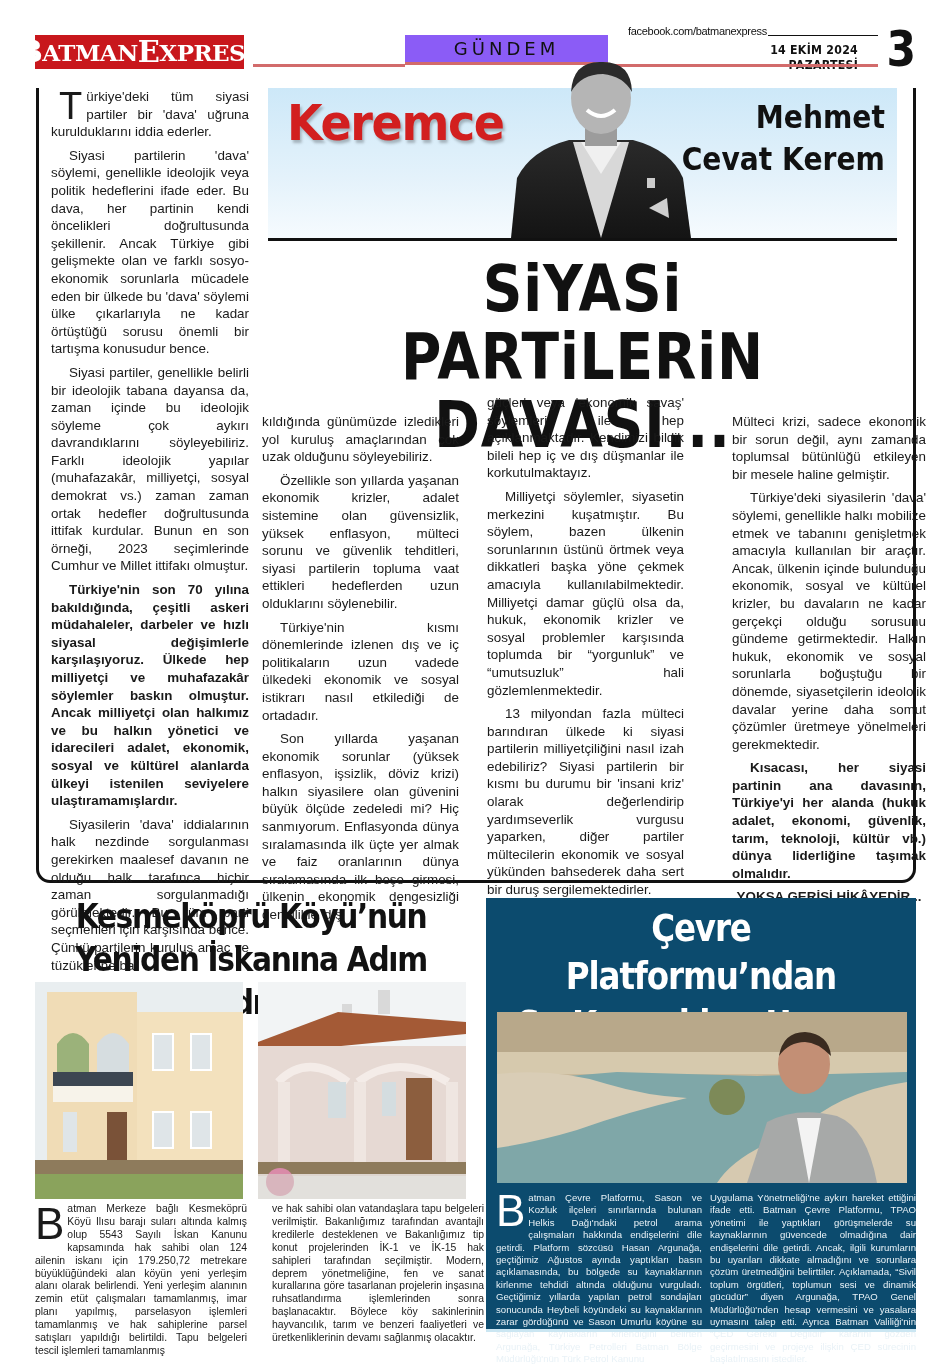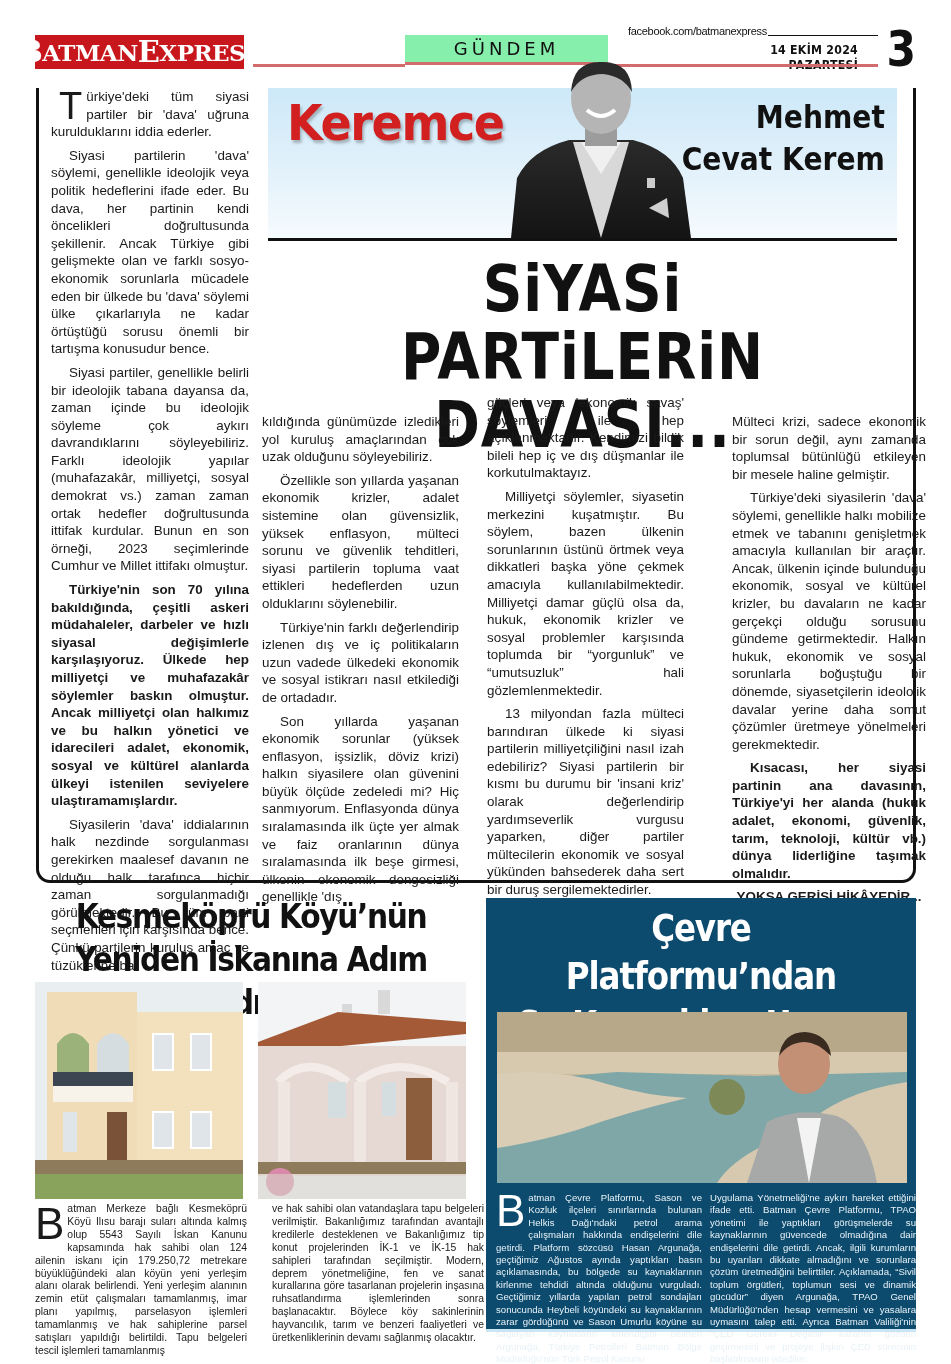--- a/index.html
+++ b/index.html
@@ -5,21 +5,21 @@
   * { box-sizing: border-box; margin: 0; padding: 0; }
   html, body { width: 951px; height: 1364px; background: #ffffff; overflow: hidden; }
   body { position: relative; font-family: "Liberation Sans", sans-serif; color: #111; }
 
   
   .logo { position: absolute; left: 35px; top: 35px; width: 209px; height: 34px; background: #c8171c;
           color: #fff; font-family: "DejaVu Serif", serif; font-weight: bold; font-size: 23px;
           letter-spacing: -0.5px; display: flex; align-items: center; justify-content: center; }
   .logo .big { font-size: 29px; }
   .head-rule-left { position: absolute; left: 253px; top: 64px; width: 152px; height: 3px; background: #d26b6b; }
-  .section-tab { position: absolute; left: 405px; top: 35px; width: 203px; height: 30px; background: #86efac;
+  .section-tab { position: absolute; left: 405px; top: 35px; width: 203px; height: 30px; background: #8b5cf6;
                  border-bottom: 3px solid #d26b6b; font-family: "DejaVu Sans", sans-serif; font-size: 18px;
                  letter-spacing: 4px; display: flex; align-items: center; justify-content: center; color: #111; }
   .fb-link { position: absolute; left: 612px; top: 25px; font-size: 11px; color: #111; letter-spacing: -0.3px; margin-left: 16px; }
   .fb-rule { position: absolute; left: 768px; top: 35px; width: 110px; height: 1px; background: #111; }
   .date { position: absolute; left: 690px; top: 42px; width: 168px; text-align: right; font-family: "DejaVu Sans", sans-serif;
           font-size: 12.5px; font-weight: bold; letter-spacing: 0.3px; transform: scaleX(0.88); transform-origin: right; }
   .date-rule { position: absolute; left: 608px; top: 64px; width: 270px; height: 3px; background: #d26b6b; }
   .page-number { position: absolute; left: 884px; top: 24px; font-family: "DejaVu Sans", sans-serif; font-size: 50px;
                  font-weight: bold; line-height: 1; color: #111; transform: scaleX(0.85); }
 
@@ -135,21 +135,21 @@
   <p class="noind"><span class="dropcap">T</span><span>ürkiye'deki tüm siyasi partiler bir 'dava' uğruna kurulduklarını iddia ederler.</span></p>
   <p>Siyasi partilerin 'dava' söylemi, genellikle ideolojik veya politik hedeflerini ifade eder. Bu dava, her partinin kendi öncelikleri doğrultusunda şekillenir. Ancak Türkiye gibi gelişmekte olan ve farklı sosyo-ekonomik sorunlarla mücadele eden bir ülkede bu 'dava' söylemi ülke çıkarlarıyla ne kadar örtüştüğü sorusu önemli bir tartışma konusudur bence.</p>
   <p>Siyasi partiler, genellikle belirli bir ideolojik tabana dayansa da, zaman içinde bu ideolojik söyleme çok aykırı davrandıklarını söyleyebiliriz. Farklı ideolojik yapılar (muhafazakâr, milliyetçi, sosyal demokrat vs.) zaman zaman ortak hedefler doğrultusunda ittifak kurdular. Bunun en son örneği, 2023 seçimlerinde Cumhur ve Millet ittifakı olmuştur.</p>
   <p class="bold">Türkiye'nin son 70 yılına bakıldığında, çeşitli askeri müdahaleler, darbeler ve hızlı siyasal değişimlerle karşılaşıyoruz. Ülkede hep milliyetçi ve muhafazakâr söylemler baskın olmuştur. Ancak milliyetçi olan halkımız ve bu halkın yönetici ve idarecileri adalet, ekonomik, sosyal ve kültürel alanlarda ülkeyi istenilen seviyelere ulaştıramamışlardır.</p>
   <p>Siyasilerin 'dava' iddialarının halk nezdinde sorgulanması gerekirken maalesef davanın ne olduğu halk tarafınca hiçbir zaman sorgulanmadığı görülmektedir. Bu tüm parti seçmenleri için karşısında bence. Çünkü partilerin kuruluş amaç ve tüzüklerine ba-</p>
 </div>
 
 <div class="col col2">
   <p class="noind">kıldığında günümüzde izledikleri yol kuruluş amaçlarından çok uzak olduğunu söyleyebiliriz.</p>
   <p>Özellikle son yıllarda yaşanan ekonomik krizler, adalet sistemine olan güvensizlik, yüksek enflasyon, mülteci sorunu ve güvenlik tehditleri, siyasi partilerin topluma vaat ettikleri hedeflerden uzun olduklarını söylenebilir.</p>
-  <p>Türkiye'nin farklı değerlendirip izlenen dış ve iç politikaların uzun vadede ülkedeki ekonomik ve sosyal istikrarı nasıl etkilediği de ortadadır.</p>
+  <p>Türkiye'nin kısmı dönemlerinde izlenen dış ve iç politikaların uzun vadede ülkedeki ekonomik ve sosyal istikrarı nasıl etkilediği de ortadadır.</p>
   <p>Son yıllarda yaşanan ekonomik sorunlar (yüksek enflasyon, işsizlik, döviz krizi) halkın siyasilere olan güvenini büyük ölçüde zedeledi mi? Hiç sanmıyorum. Enflasyonda dünya sıralamasında ilk üçte yer almak ve faiz oranlarının dünya sıralamasında ilk beşe girmesi, ülkenin ekonomik dengesizliği genellikle 'dış</p>
 </div>
 
 <div class="col col3">
   <p class="noind">güçler' veya 'ekonomik savaş' söylemleri ile hep açıklanmaktadır. Kendimizi bildik bileli hep iç ve dış düşmanlar ile korkutulmaktayız.</p>
   <p>Milliyetçi söylemler, siyasetin merkezini kuşatmıştır. Bu söylem, bazen ülkenin sorunlarının üstünü örtmek veya dikkatleri başka yöne çekmek amacıyla kullanılabilmektedir. Milliyetçi damar güçlü olsa da, hukuk, ekonomik krizler ve sosyal problemler karşısında toplumda bir “yorgunluk” ve “umutsuzluk” hali gözlemlenmektedir.</p>
   <p>13 milyondan fazla mülteci barındıran ülkede ki siyasi partilerin milliyetçiliğini nasıl izah edebiliriz? Siyasi partilerin bir kısmı bu durumu bir 'insani kriz' olarak değerlendirip yardımseverlik vurgusu yaparken, diğer partiler mültecilerin ekonomik ve sosyal yükünden bahsederek daha sert bir duruş sergilemektedirler.</p>
 </div>
 
 <div class="col col4">

